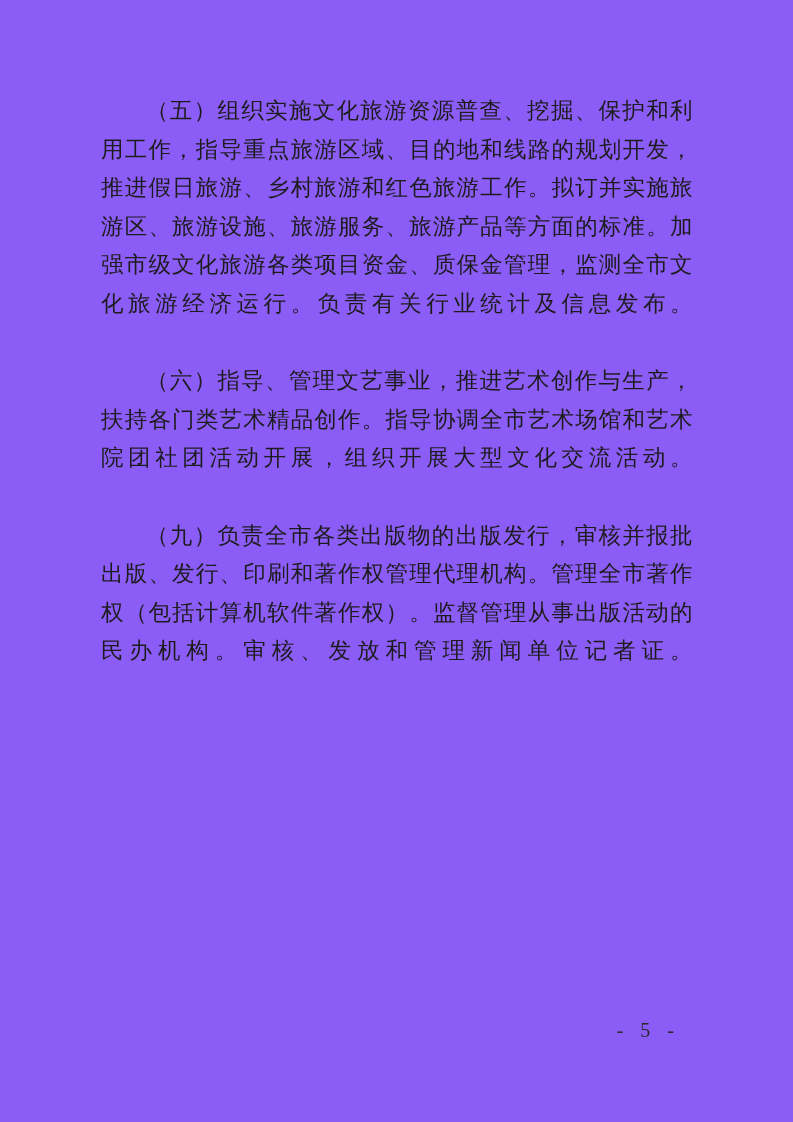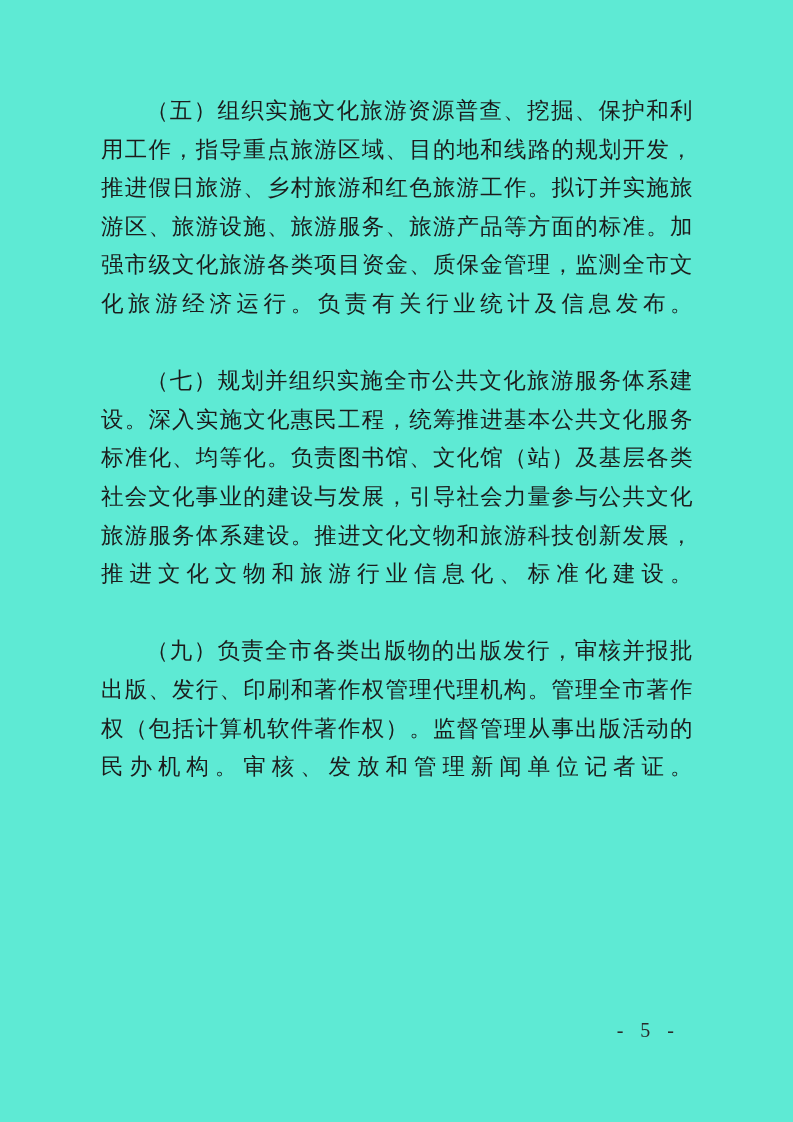--- a/index.html
+++ b/index.html
@@ -8,21 +8,21 @@
     width: 793px;
     height: 1122px;
     background: #ffffff;
     overflow: hidden;
   }
 
   .page {
     position: relative;
     width: 793px;
     height: 1122px;
-    background: #5eead4;
+    background: #8b5cf6;
     font-family: "Liberation Serif", "DejaVu Serif", serif;
     color: #1c1c1c;
   }
 
   .doc-body {
     position: absolute;
     left: 101px;
     top: 92px;
     width: 592px;
   }
@@ -60,21 +60,21 @@
     font-family: "Liberation Serif", "DejaVu Serif", serif;
   }
 </style>
 </head>
 <body>
 
 <div class="page">
 
   <div class="doc-body">
     <p>（五）组织实施文化旅游资源普查、挖掘、保护和利用工作，指导重点旅游区域、目的地和线路的规划开发，推进假日旅游、乡村旅游和红色旅游工作。拟订并实施旅游区、旅游设施、旅游服务、旅游产品等方面的标准。加强市级文化旅游各类项目资金、质保金管理，监测全市文化旅游经济运行。负责有关行业统计及信息发布。</p>
-    <p>（七）规划并组织实施全市公共文化旅游服务体系建设。深入实施文化惠民工程，统筹推进基本公共文化服务标准化、均等化。负责图书馆、文化馆（站）及基层各类社会文化事业的建设与发展，引导社会力量参与公共文化旅游服务体系建设。推进文化文物和旅游科技创新发展，推进文化文物和旅游行业信息化、标准化建设。</p>
+    <p>（六）指导、管理文艺事业，推进艺术创作与生产，扶持各门类艺术精品创作。指导协调全市艺术场馆和艺术院团社团活动开展，组织开展大型文化交流活动。</p>
     <p>（九）负责全市各类出版物的出版发行，审核并报批出版、发行、印刷和著作权管理代理机构。管理全市著作权（包括计算机软件著作权）。监督管理从事出版活动的民办机构。审核、发放和管理新闻单位记者证。</p>
   </div>
 
   <div class="page-footer">
     <span class="page-number">- 5 -</span>
   </div>
 
 </div>
 
 </body></html>

